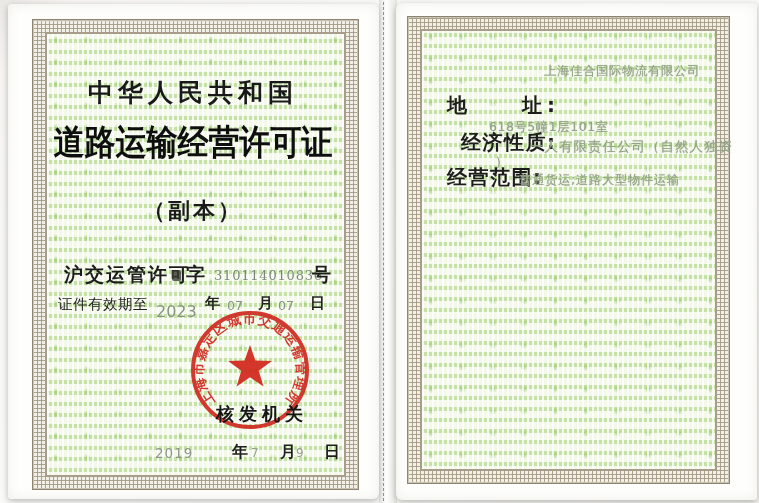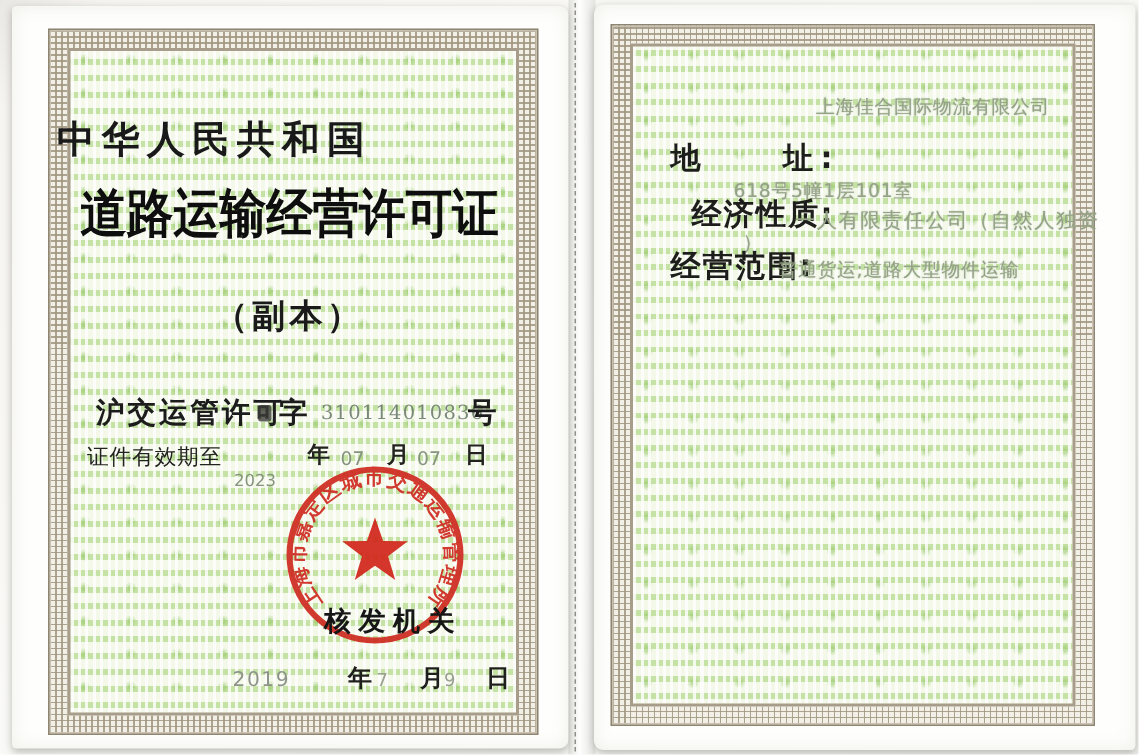--- a/index.html
+++ b/index.html
@@ -46,21 +46,21 @@
     background-image:
       repeating-linear-gradient(90deg, rgba(255,255,255,.8) 0 2px, transparent 2px 5px),
       radial-gradient(circle 4px at 9px 6px, rgba(150,200,105,.55) 0 2px, rgba(150,200,105,.25) 2px 3px, transparent 4px),
       repeating-linear-gradient(0deg, transparent 0 3px, rgba(160,208,110,.55) 3px 7px, transparent 7px 11px);
     background-size:auto, 31px 22px, auto;
   }
 
   
   .abs{position:absolute;white-space:nowrap;}
   .country{
-    left:30px;top:72px;width:310px;text-align:left;
+    left:30px;top:72px;width:310px;text-align:center;
     font-family:"DejaVu Serif",serif;font-weight:700;
     font-size:25px;letter-spacing:5px;color:#191919;z-index:3;
   }
   .doc-title{
     left:20px;top:118px;width:330px;text-align:center;
     font-weight:900;font-size:31px;letter-spacing:0px;color:#0e0e0e;
     transform:scaleY(1.12);z-index:3;
   }
   .copy-label{
     left:30px;top:192px;width:310px;text-align:center;
@@ -68,21 +68,21 @@
   }
   .license-line{left:0;top:258px;width:371px;height:26px;z-index:3;}
   .lic-prefix{left:56px;top:0;font-size:19px;font-weight:600;letter-spacing:2px;color:#1c1c1c;}
   .redaction-blot{left:164px;top:8px;width:9px;height:11px;background:#3c3c38;opacity:.8;border-radius:2px;filter:blur(.5px);}
   .lic-zi{left:178px;top:0;font-size:19px;font-weight:600;color:#1c1c1c;}
   .lic-number{left:206px;top:6px;font-size:13px;letter-spacing:.8px;color:#6e7d6e;font-family:"DejaVu Serif",serif;opacity:.9;}
   .lic-suffix{left:304px;top:0;font-size:19px;font-weight:600;color:#1c1c1c;}
 
   .validity-line{left:0;top:290px;width:371px;height:22px;z-index:3;}
   .val-label{left:50px;top:1px;font-size:14.5px;font-weight:500;letter-spacing:.5px;color:#22221f;}
-  .val-year{left:148px;top:20px;font-size:11px;color:#86947e;}
+  .val-year{left:148px;top:8px;font-size:16px;color:#86947e;}
   .val-yu{left:197px;top:0;font-size:15px;font-weight:600;color:#22221f;}
   .val-month{left:219px;top:4px;font-size:12.5px;color:#86947e;}
   .val-mu{left:250px;top:0;font-size:15px;font-weight:600;color:#22221f;}
   .val-day{left:270px;top:4px;font-size:12.5px;color:#86947e;}
   .val-du{left:302px;top:0;font-size:15px;font-weight:600;color:#22221f;}
 
   .seal-svg{position:absolute;left:180px;top:304px;width:124px;height:124px;z-index:2;opacity:.92;}
   .issuer-label{left:198px;top:398px;font-size:18px;font-weight:600;letter-spacing:5px;color:#161616;z-index:3;margin-left:10px;}
 
   .issue-line{left:0;top:438px;width:371px;height:22px;z-index:3;}

